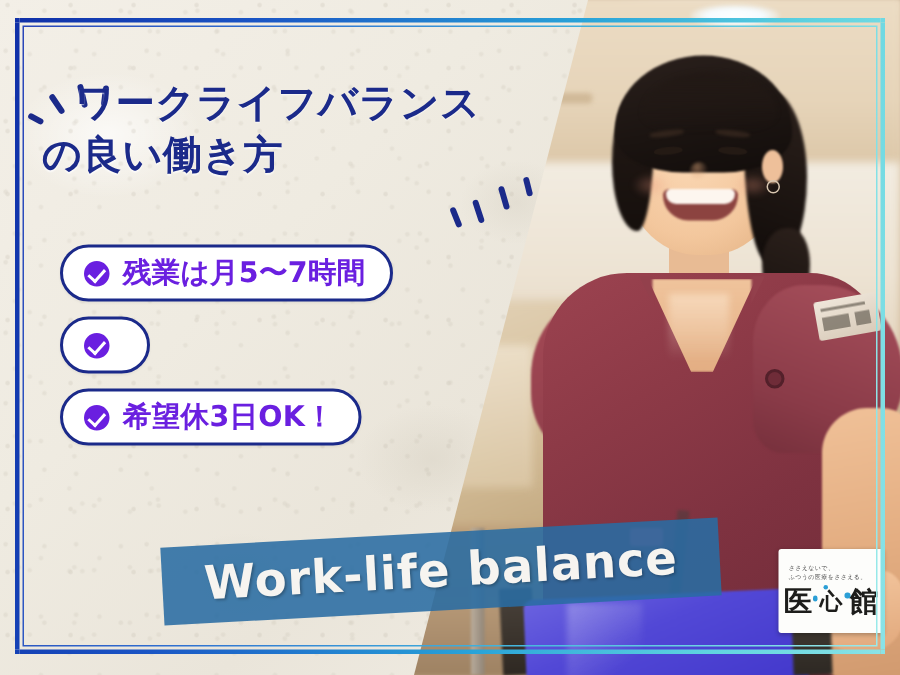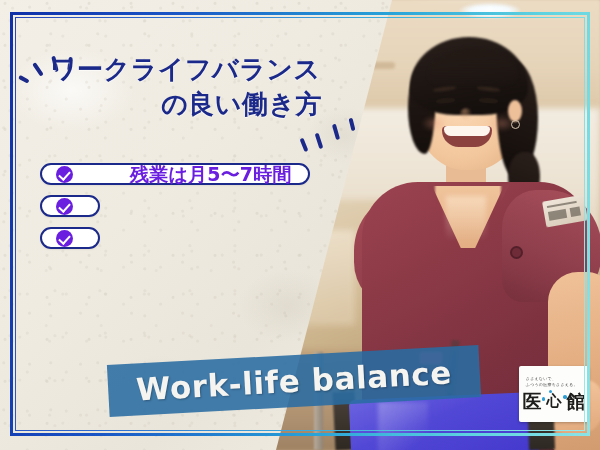--- a/index.html
+++ b/index.html
@@ -314,21 +314,21 @@
     position:absolute; left:28px; top:52px; width:300px;
     color:#1b2a8a;
     font-family:"DejaVu Sans","Liberation Sans",sans-serif;
     font-weight:700;
     font-size:26px;
     line-height:1.33;
     letter-spacing:.5px;
     text-shadow:0 1px 1px rgba(255,255,255,.7);
   }
   .headline .l1 { display:block; text-align:left; padding-left:22px; }
-  .headline .l2 { display:block; text-align:right; padding-right:6px; }
+  .headline .l2 { display:block; padding-right:6px; }
 
   .sparkle { position:absolute; }
   .sparkle i {
     position:absolute; display:block;
     width:3.5px; background:#1b2a8a; border-radius:2px;
   }
   .sp-left { left:20px; top:48px; width:60px; height:48px; }
   .sp-left i:nth-child(1){ left:2px;  top:26px; height:11px; transform:rotate(-62deg); }
   .sp-left i:nth-child(2){ left:16px; top:14px; height:15px; transform:rotate(-34deg); }
   .sp-left i:nth-child(3){ left:33px; top:8px;  height:16px; transform:rotate(-13deg); }
@@ -338,29 +338,28 @@
   .sp-right i:nth-child(1){ left:4px;  top:26px; height:14px; transform:rotate(-22deg); }
   .sp-right i:nth-child(2){ left:19px; top:21px; height:16px; transform:rotate(-18deg); }
   .sp-right i:nth-child(3){ left:36px; top:12px; height:16px; transform:rotate(-16deg); }
   .sp-right i:nth-child(4){ left:52px; top:6px;  height:13px; transform:rotate(-14deg); }
 
   
   .pills { position:absolute; left:40px; top:163px; }
   .pill {
     position:relative;
     display:flex; align-items:center;
-    height:22px;
+    height:38px;
     border:2.5px solid #1b2a8a;
     border-radius:19px;
     background:#ffffff;
     padding:0 16px 0 14px;
     margin-bottom:10px;
     width:fit-content;
     box-shadow:0 1px 2px rgba(0,0,0,.06);
-    gap:48px;
   }
   .pill .check {
     flex:0 0 auto;
     width:17px; height:17px; border-radius:50%;
     background:#6a1fe0;
     margin-right:9px;
     position:relative;
   }
   .pill .check::after {
     content:""; position:absolute;
@@ -544,20 +543,21 @@
       <span class="check"></span>
       <span class="ptxt">残業は月5〜7時間</span>
     </div>
 
     <div class="pill">
       <span class="check"></span>
     </div>
 
     <div class="pill">
       <span class="check"></span>
+      <span class="ptxt">希望休3日OK！</span>
     </div>
 
   </div>
 
   <div class="banner">
     <span class="btxt">Work-life balance</span>
   </div>
 
   <div class="logo">
     <span class="tag">ささえないで、</span>

